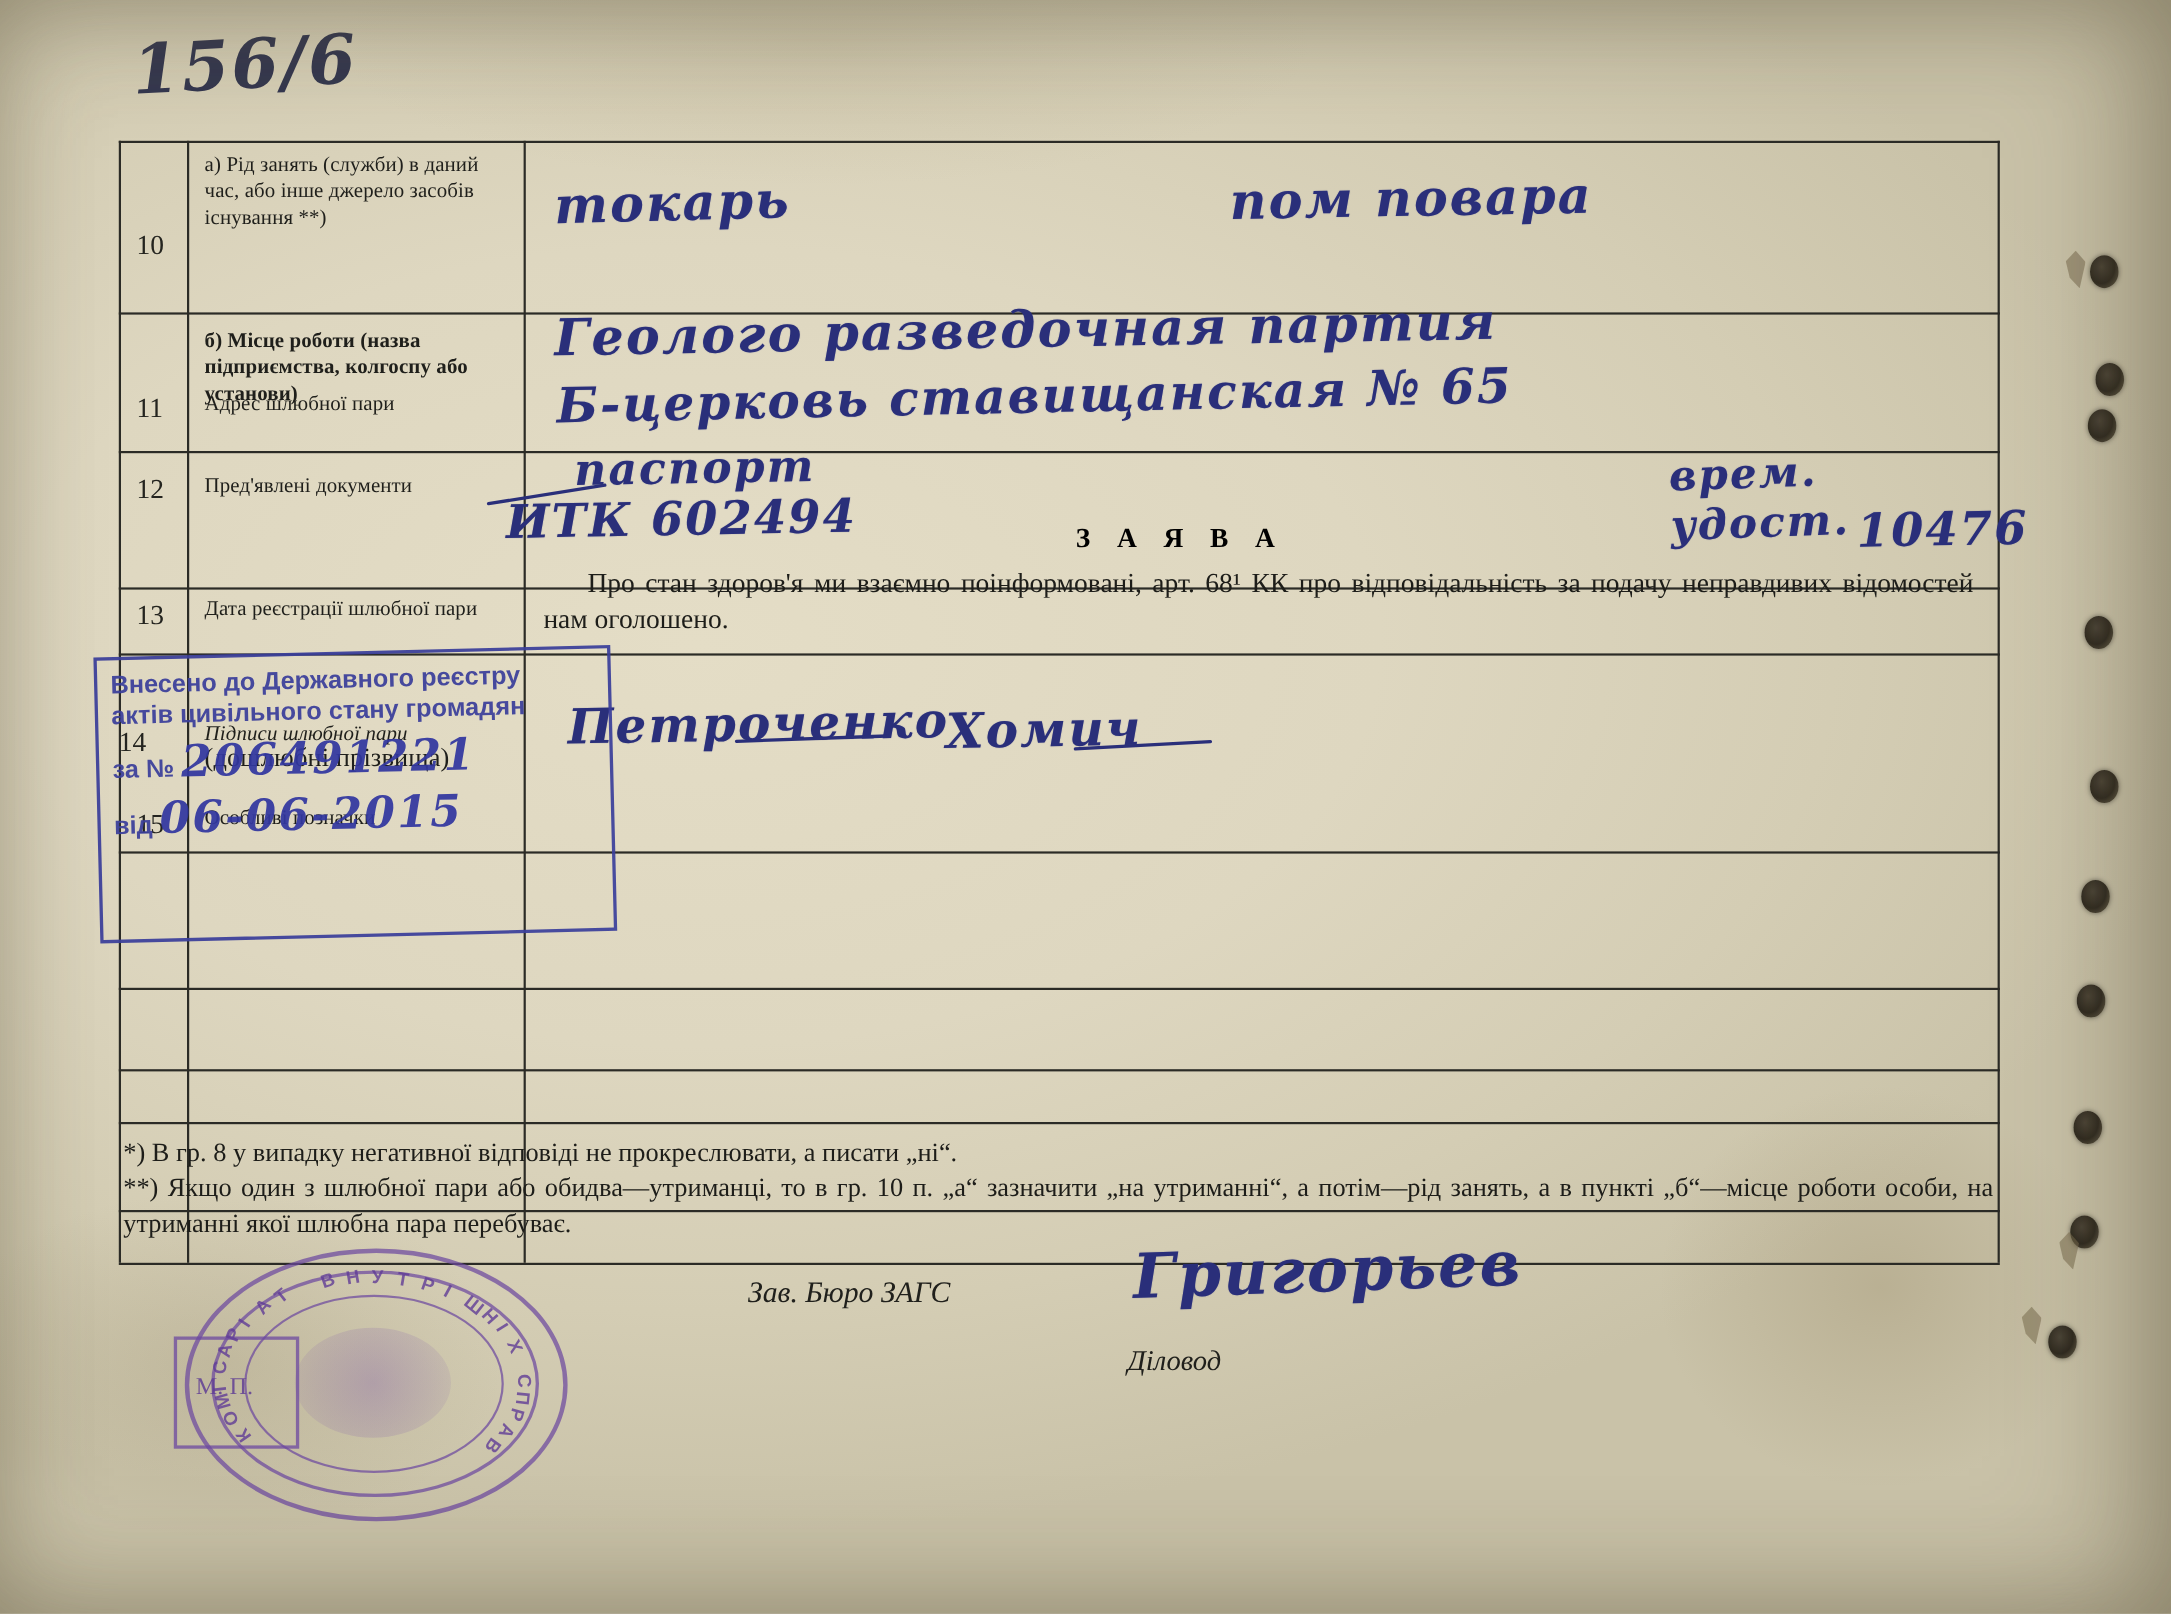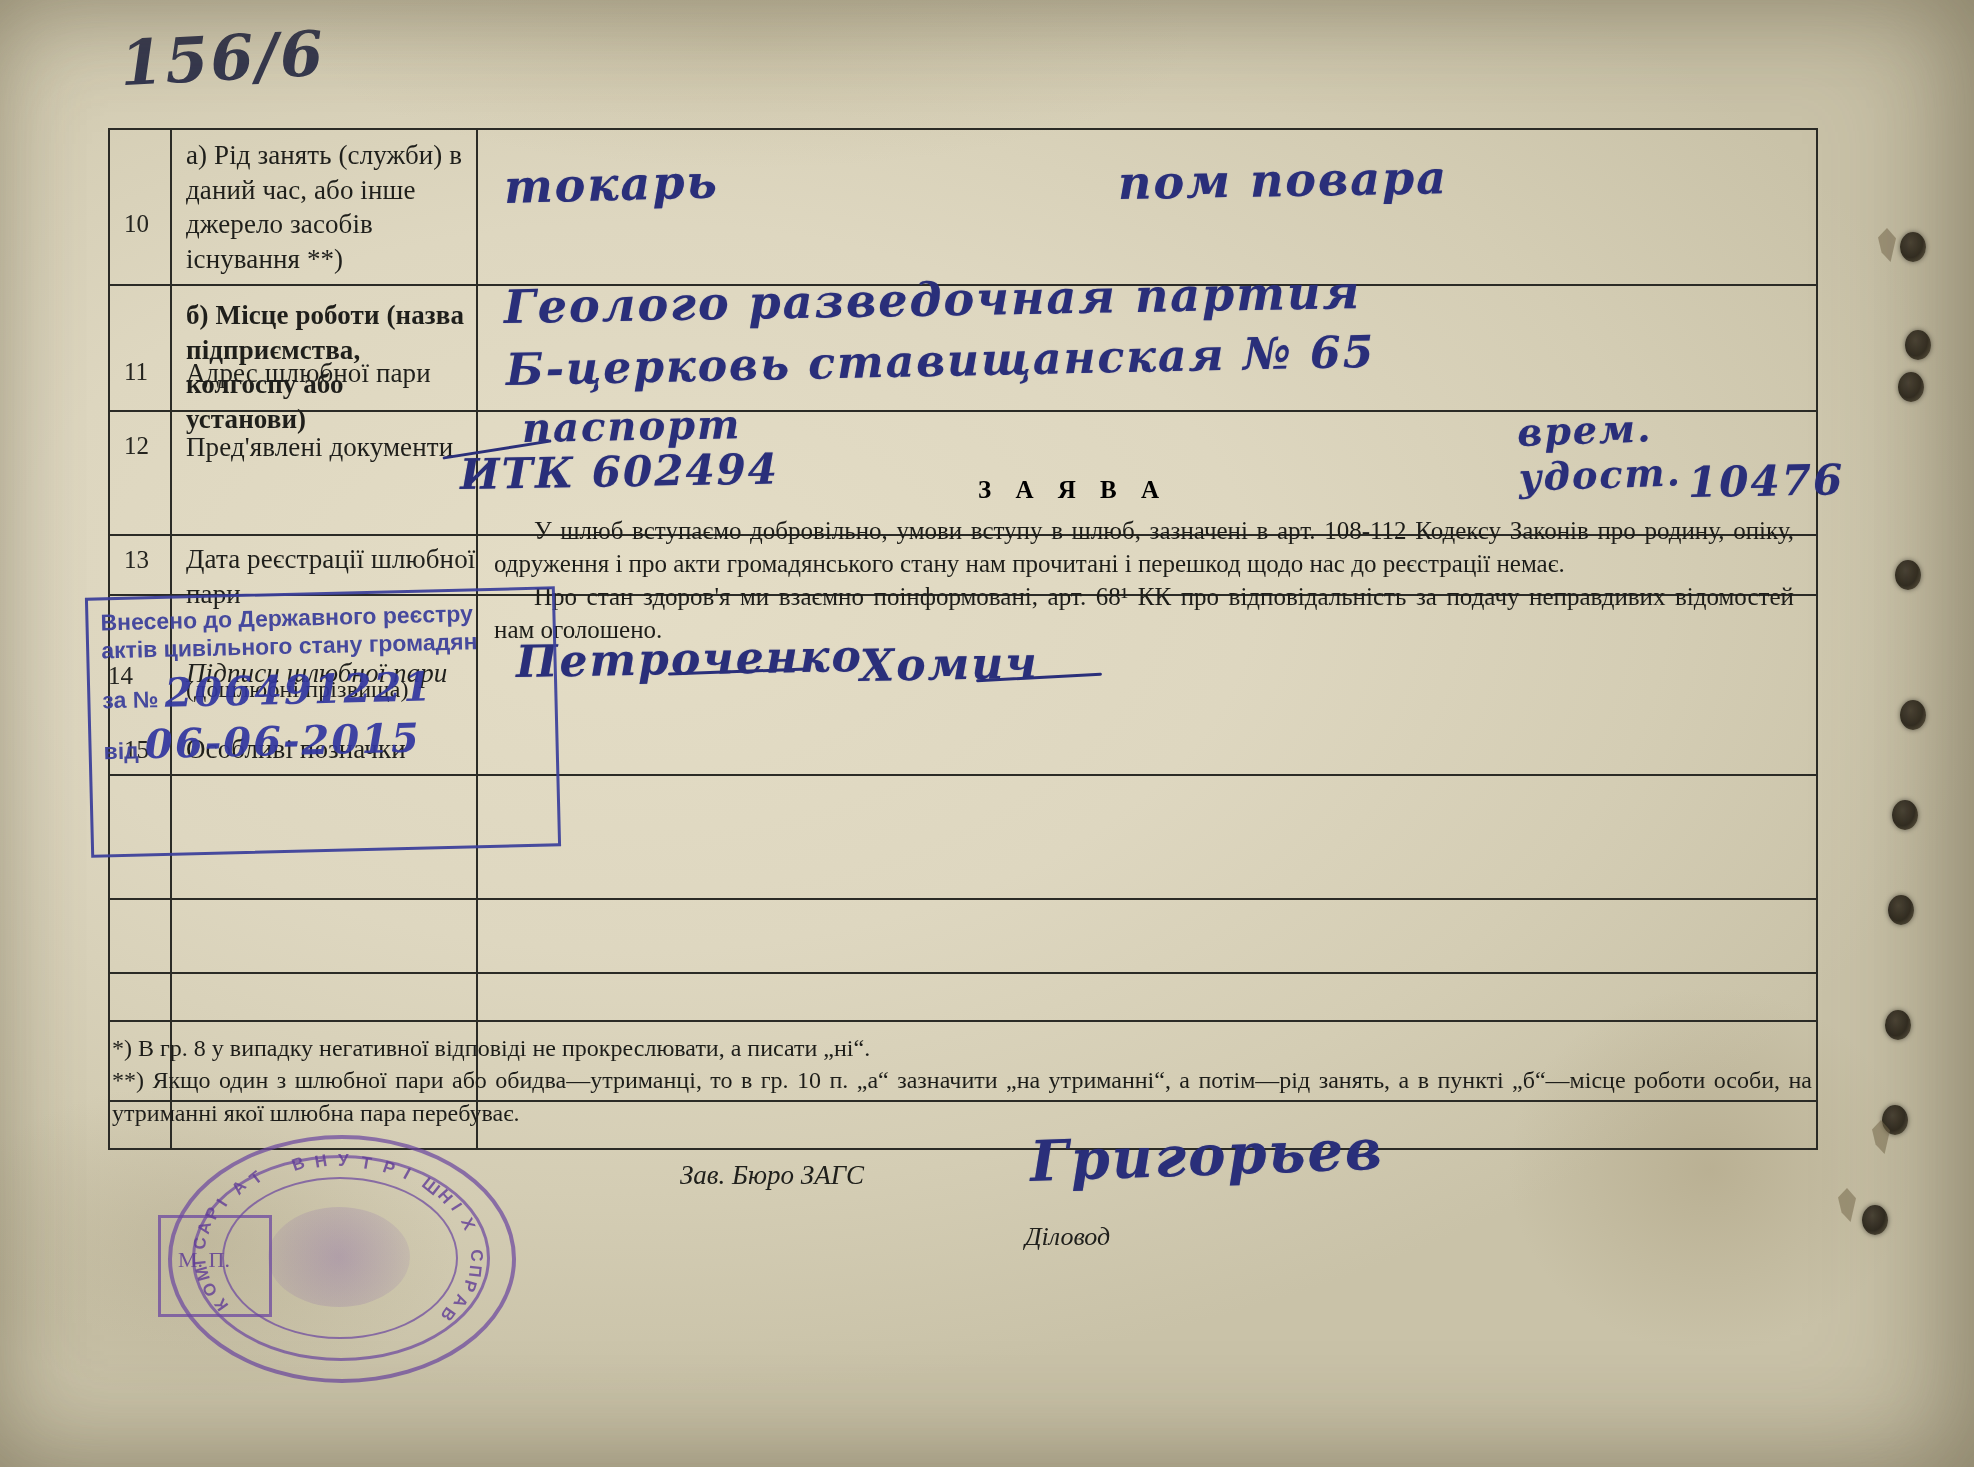--- a/index.html
+++ b/index.html
@@ -73,21 +73,21 @@
     width: 2px;
   }
   .num {
     position: absolute;
     font-size: 25px;
     font-family: "Liberation Serif", serif;
     color: #24241f;
   }
   .label {
     position: absolute;
-    font-size: 27px;
+    font-size: 19px;
     line-height: 1.28;
     color: #1f1f1b;
     letter-spacing: 0.1px;
   }
   .label.small { font-size: 24px; }
 
   
   .hand {
     position: absolute;
     color: #2a2f7a;
@@ -292,21 +292,20 @@
     <div class="hand" style="left:408px; top:508px; font-size:44px; transform:rotate(-1deg);">Петроченко</div>
     <div class="hand" style="left:752px; top:512px; font-size:44px; transform:rotate(-1deg);">Хомич</div>
     <div class="strike" style="left:560px; top:542px; width:140px; transform:rotate(-2deg);"></div>
     <div class="strike" style="left:868px; top:548px; width:126px; transform:rotate(-3deg);"></div>
 
     <div class="num" style="left:16px; top:608px;">15</div>
     <div class="label" style="left:78px; top:604px; width:290px;">Особливі позначки</div>
 
     <div class="decl-title" style="left:870px; top:348px;">З А Я В А</div>
     <div class="decl-body" style="left:386px; top:386px; width:1300px;">
-      <p>У шлюб вступаємо добровільно, умови  вступу в шлюб, зазначені в арт. 108-112 Кодексу Законів про родину, опіку, одруження і про акти громадянського стану нам прочитані і перешкод щодо нас до реєстрації немає.</p>
       <p>Про стан здоров'я ми взаємно поінформовані, арт. 68¹ КК  про відповідальність за подачу неправдивих відомостей нам оголошено.</p>
     </div>
   </div>
 
   <div class="foot" style="left:112px; top:1032px; width:1700px;">
     <p>*)  В гр. 8 у випадку негативної відповіді не прокреслювати, а писати „ні“.</p>
     <p>**)  Якщо один з  шлюбної  пари  або  обидва—утриманці, то в гр. 10 п. „а“ зазначити  „на утриманні“, а потім—рід занять,  а в пункті „б“—місце роботи особи, на утриманні якої шлюбна пара перебуває.</p>
   </div>
 
   <div class="sign-line" style="left:680px; top:1160px;">Зав. Бюро ЗАГС</div>

